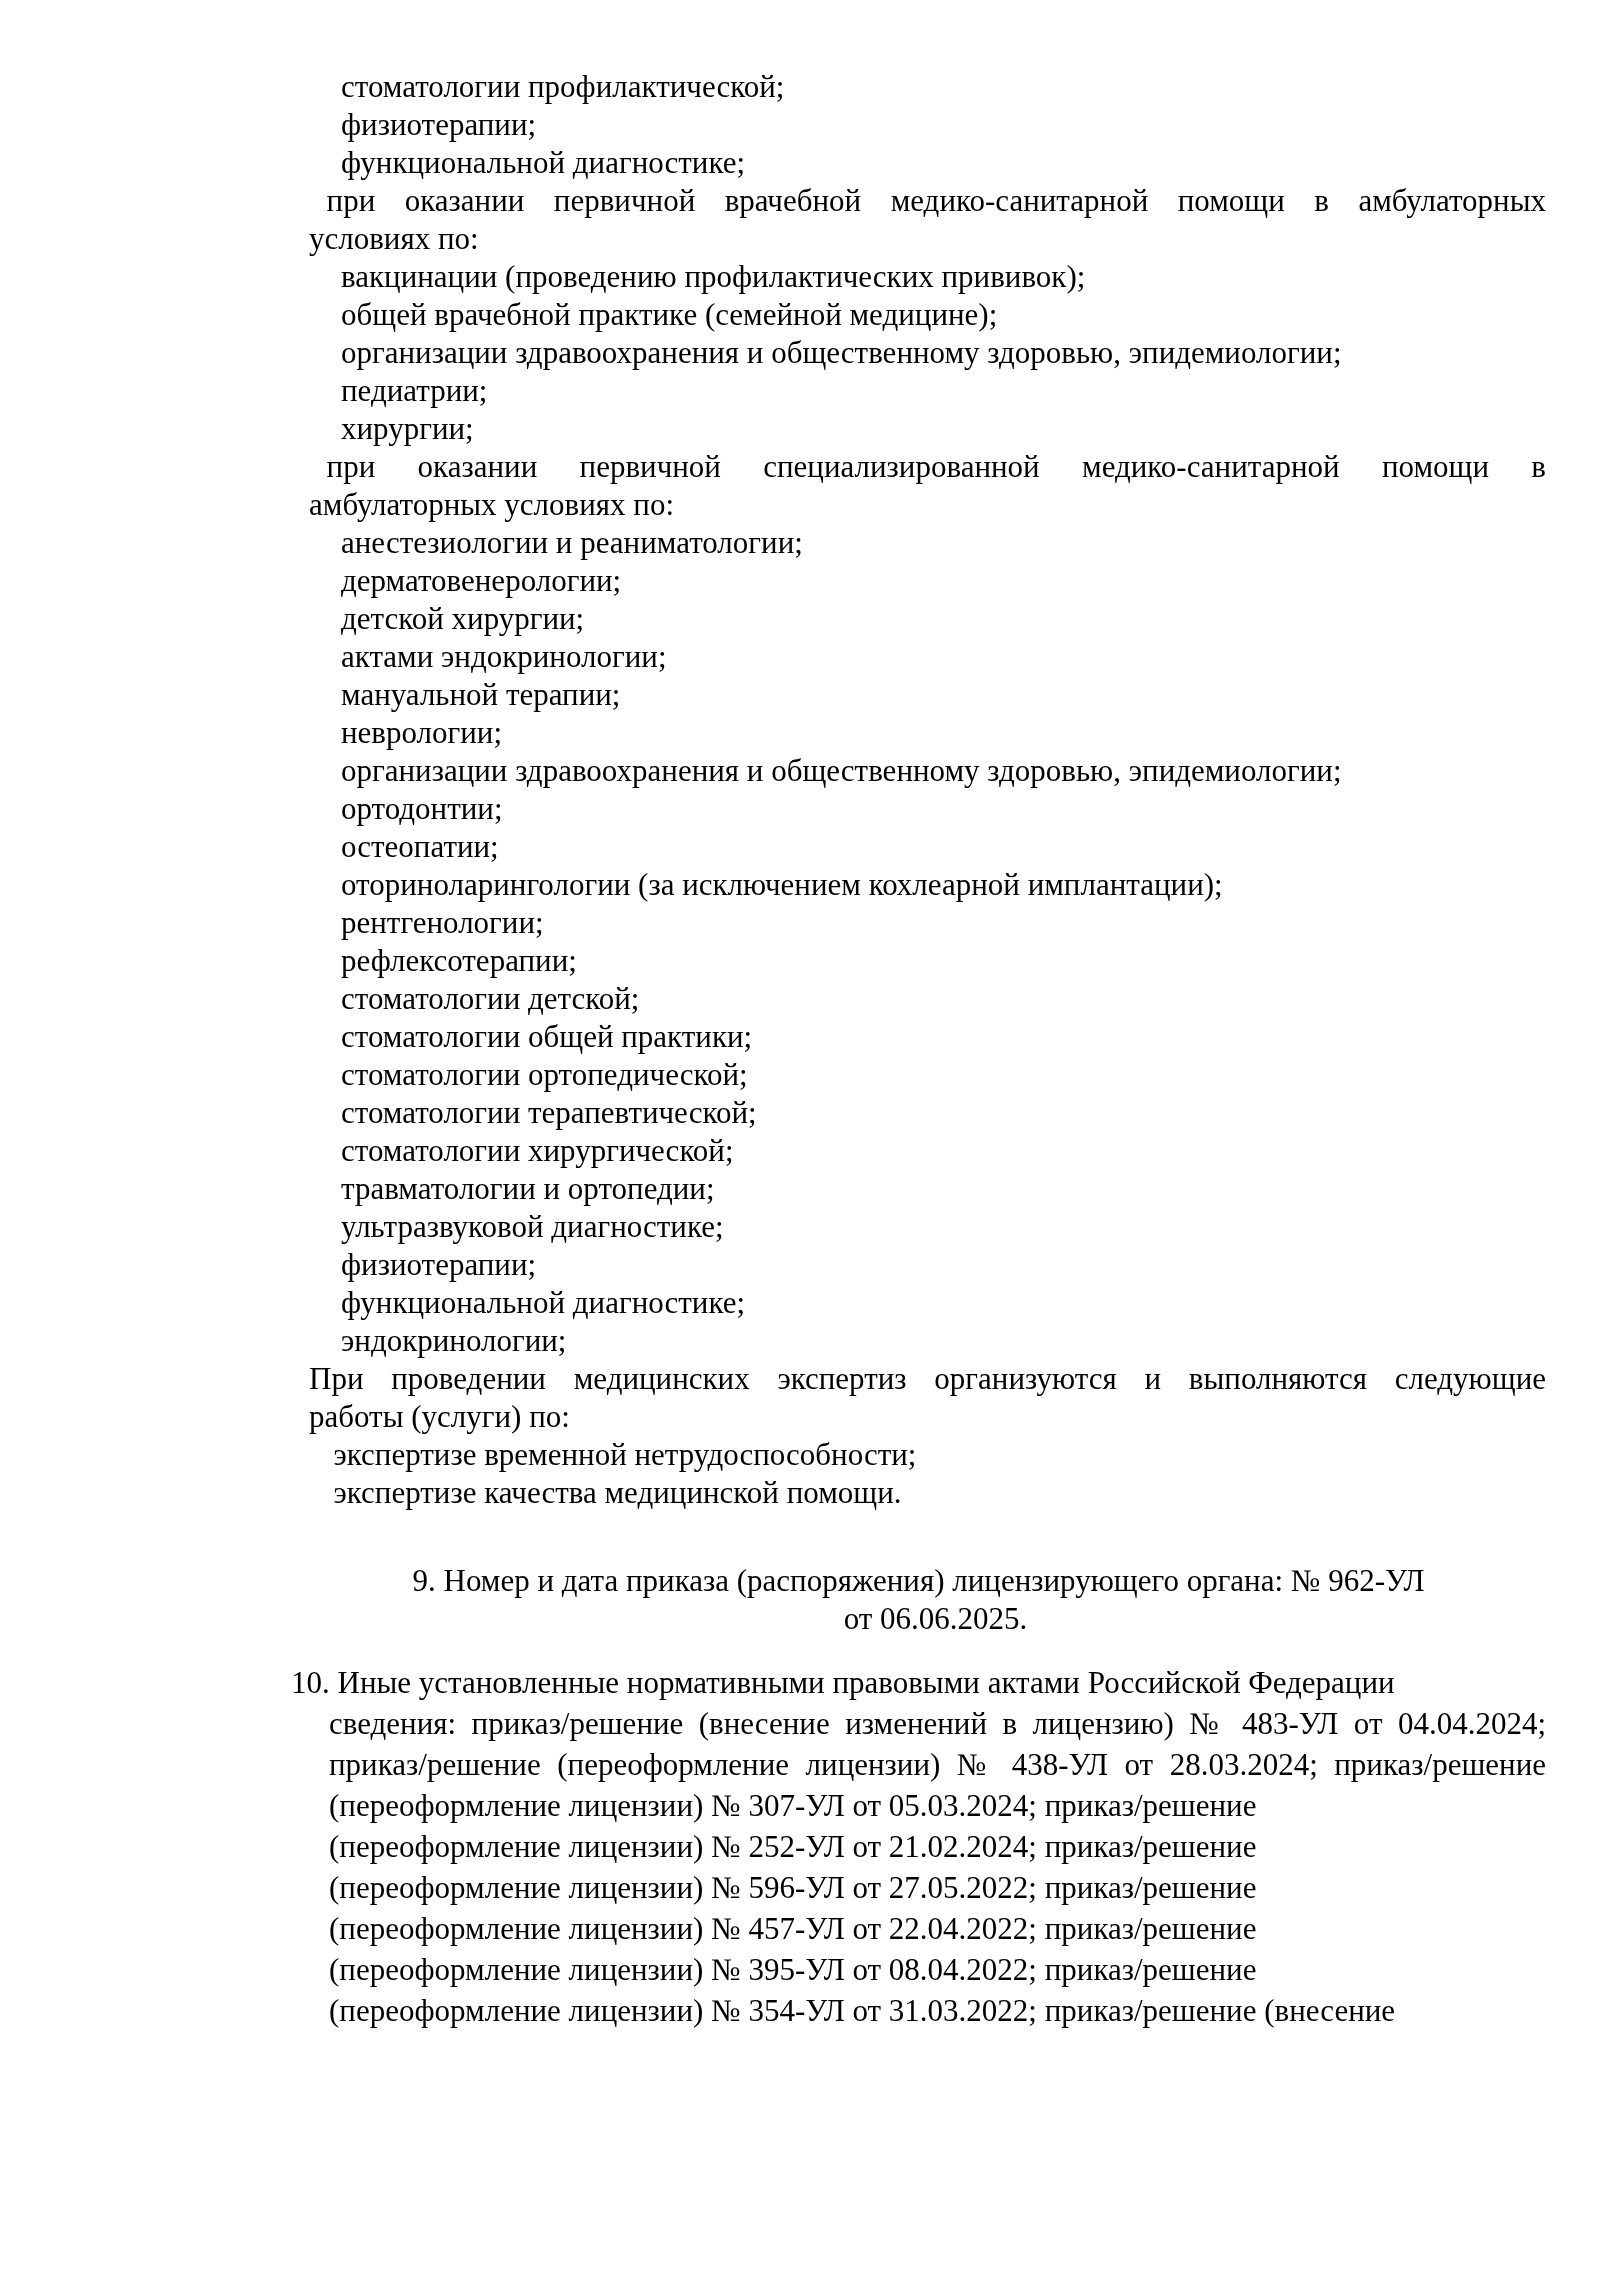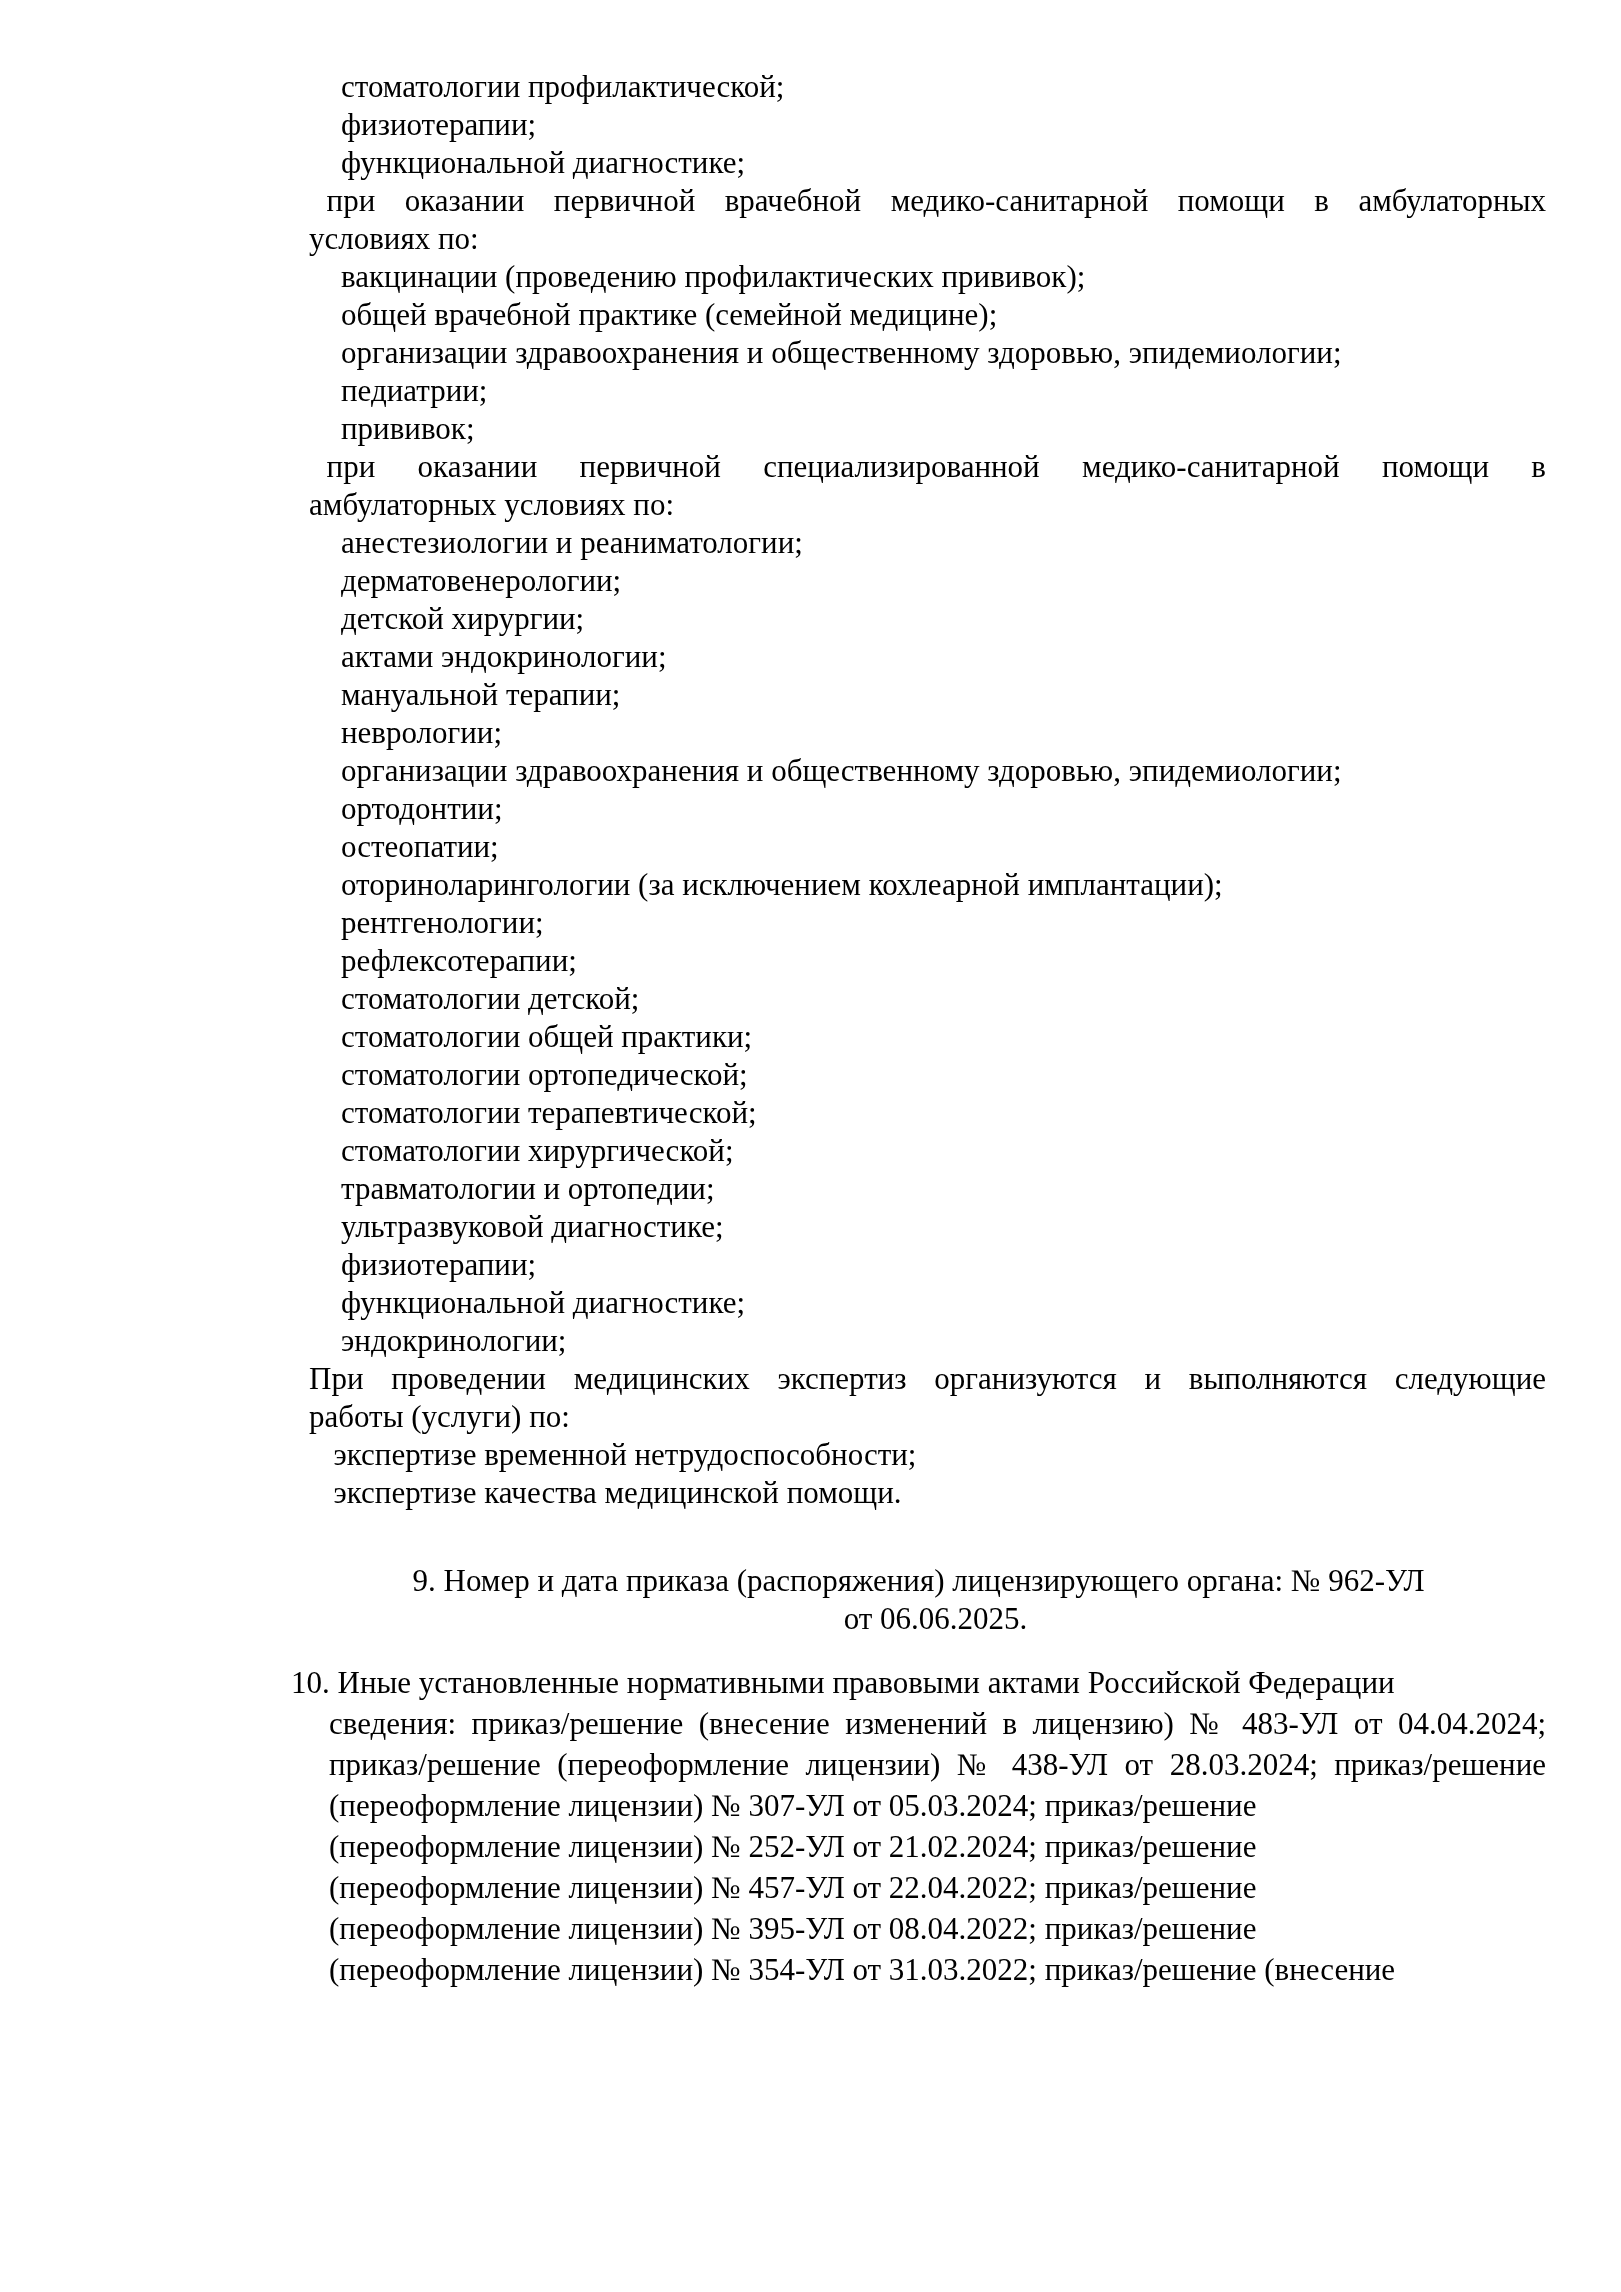--- a/index.html
+++ b/index.html
@@ -62,21 +62,21 @@
     <div class="line svc">физиотерапии;</div>
     <div class="line svc">функциональной диагностике;</div>
 
     <div class="line pfirst">при оказании первичной врачебной медико-санитарной помощи в амбулаторных</div>
     <div class="line pcont">условиях по:</div>
 
     <div class="line svc">вакцинации (проведению профилактических прививок);</div>
     <div class="line svc">общей врачебной практике (семейной медицине);</div>
     <div class="line svc">организации здравоохранения и общественному здоровью, эпидемиологии;</div>
     <div class="line svc">педиатрии;</div>
-    <div class="line svc">прививок;</div>
+    <div class="line svc">хирургии;</div>
 
     <div class="line pfirst">при оказании первичной специализированной медико-санитарной помощи в</div>
     <div class="line pcont">амбулаторных условиях по:</div>
 
     <div class="line svc">анестезиологии и реаниматологии;</div>
     <div class="line svc">дерматовенерологии;</div>
     <div class="line svc">детской хирургии;</div>
     <div class="line svc">актами эндокринологии;</div>
     <div class="line svc">мануальной терапии;</div>
     <div class="line svc">неврологии;</div>
@@ -108,19 +108,20 @@
     <div class="line">9. Номер и дата приказа (распоряжения) лицензирующего органа: № 962-УЛ</div>
     <div class="line cont9">от 06.06.2025.</div>
   </div>
 
   <div class="block block-item10">
     <div class="line">10. Иные установленные нормативными правовыми актами Российской Федерации</div>
     <div class="line cont10-just">сведения: приказ/решение (внесение изменений в лицензию) № 483-УЛ от 04.04.2024;</div>
     <div class="line cont10-just">приказ/решение (переоформление лицензии) № 438-УЛ от 28.03.2024; приказ/решение</div>
     <div class="line cont10">(переоформление лицензии) № 307-УЛ от 05.03.2024; приказ/решение</div>
     <div class="line cont10">(переоформление лицензии) № 252-УЛ от 21.02.2024; приказ/решение</div>
+    <div class="line cont10">(переоформление лицензии) № 596-УЛ от 27.05.2022; приказ/решение</div>
     <div class="line cont10">(переоформление лицензии) № 457-УЛ от 22.04.2022; приказ/решение</div>
     <div class="line cont10">(переоформление лицензии) № 395-УЛ от 08.04.2022; приказ/решение</div>
     <div class="line cont10">(переоформление лицензии) № 354-УЛ от 31.03.2022; приказ/решение (внесение</div>
   </div>
 
 </div>
 
 
 </body></html>

